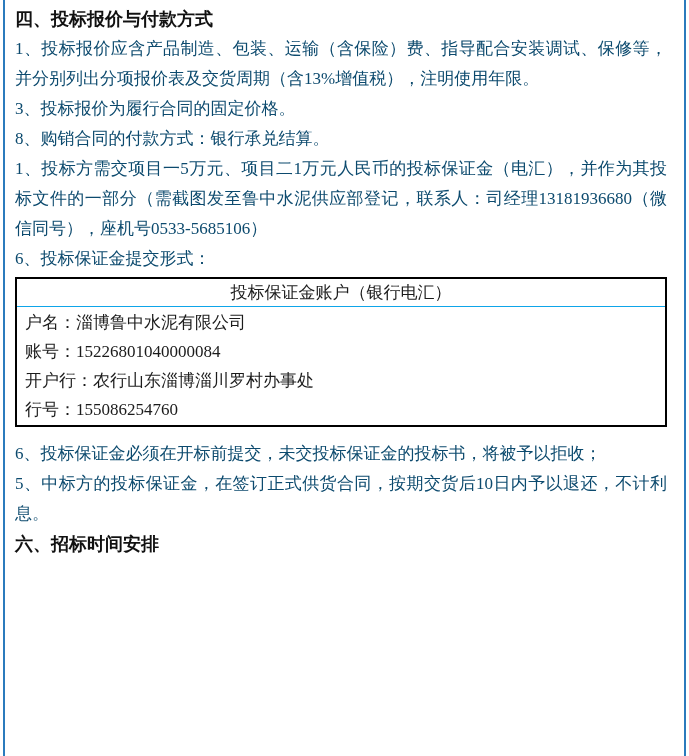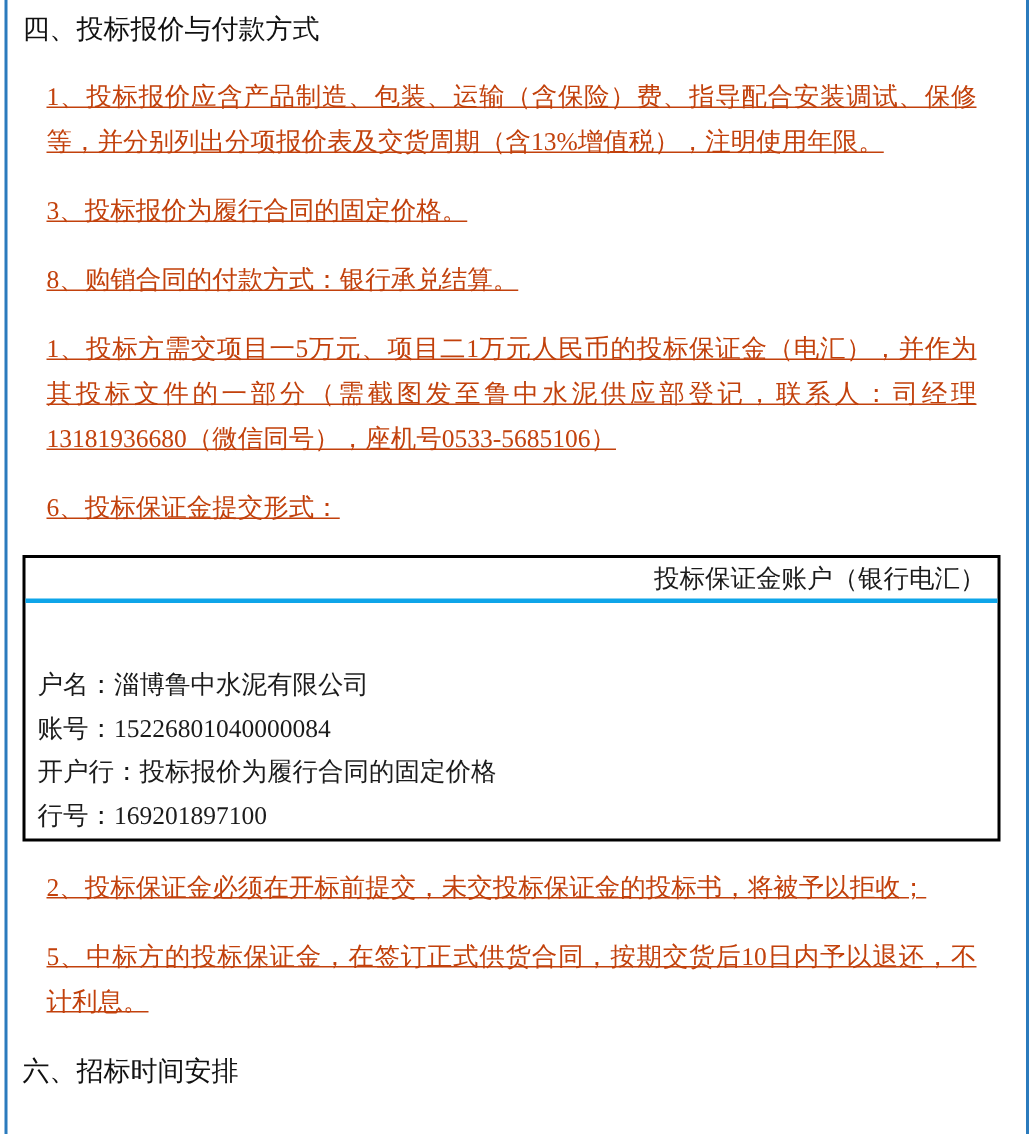--- a/index.html
+++ b/index.html
@@ -16,43 +16,42 @@
     background:#2b7bbd;
   }
   .page-rule.left  { left:3px; }
   .page-rule.right { left:684px; }
   .content {
     position:absolute; left:15px; top:4px; width:652px;
   }
   .sec-heading {
     margin:0; padding:0;
     font-size:18px; line-height:30px;
-    font-weight:400;
+    font-weight:700;
     color:#111111;
     text-align:left;
   }
   .body-para {
-    margin:16px; padding:0;
+    margin:0; padding:0;
     font-size:17px; line-height:30px;
     text-align:justify;
-    color:#c2410c;
-    text-decoration:underline;
+    color:#0c4a6e;
   }
   .account-table {
     margin:3px 0 12px 0;
     border:2px solid #000000;
     background:#ffffff;
   }
   .account-table .tbl-header {
-    border-bottom:3px solid #0ea5e9;
+    border-bottom:1px solid #0ea5e9;
     padding:0 8px;
     font-size:17px; line-height:27px;
-    text-align:right;
+    text-align:center;
   }
-  .account-table .tbl-body { padding:1px 0;margin-top:39px; }
+  .account-table .tbl-body { padding:1px 0; }
   .account-table .tbl-row {
     padding:0 8px;
     font-size:17px; line-height:29px;
     text-align:left;
   }
 </style>
 </head>
 <body>
 
 <div class="page-rule left"></div>
@@ -71,26 +70,26 @@
 
   <p class="body-para">1、投标方需交项目一5万元、项目二1万元人民币的投标保证金（电汇），并作为其投标文件的一部分（需截图发至鲁中水泥供应部登记，联系人：司经理13181936680（微信同号），座机号0533-5685106）</p>
 
   <p class="body-para">6、投标保证金提交形式：</p>
 
   <div class="account-table">
     <div class="tbl-header">投标保证金账户（银行电汇）</div>
     <div class="tbl-body">
       <div class="tbl-row">户名：淄博鲁中水泥有限公司</div>
       <div class="tbl-row">账号：15226801040000084</div>
-      <div class="tbl-row">开户行：投标报价为履行合同的固定价格</div>
-      <div class="tbl-row">行号：169201897100</div>
+      <div class="tbl-row">开户行：农行山东淄博淄川罗村办事处</div>
+      <div class="tbl-row">行号：155086254760</div>
     </div>
   </div>
 
-  <p class="body-para">2、投标保证金必须在开标前提交，未交投标保证金的投标书，将被予以拒收；</p>
+  <p class="body-para">6、投标保证金必须在开标前提交，未交投标保证金的投标书，将被予以拒收；</p>
 
 
   <p class="body-para">5、中标方的投标保证金，在签订正式供货合同，按期交货后10日内予以退还，不计利息。</p>
 
 
   <h2 class="sec-heading">六、招标时间安排</h2>
 
 </div>
 
 </body></html>

